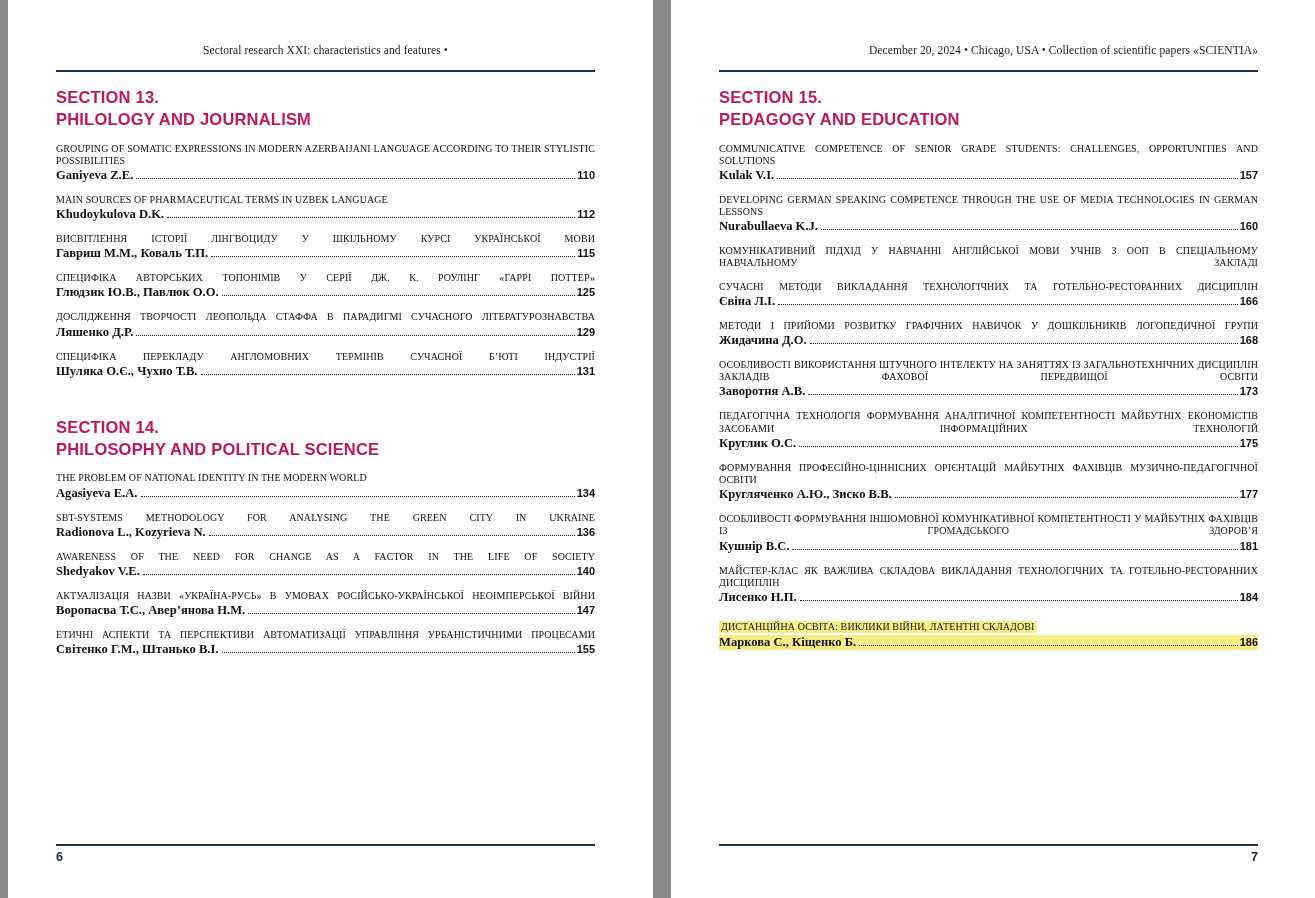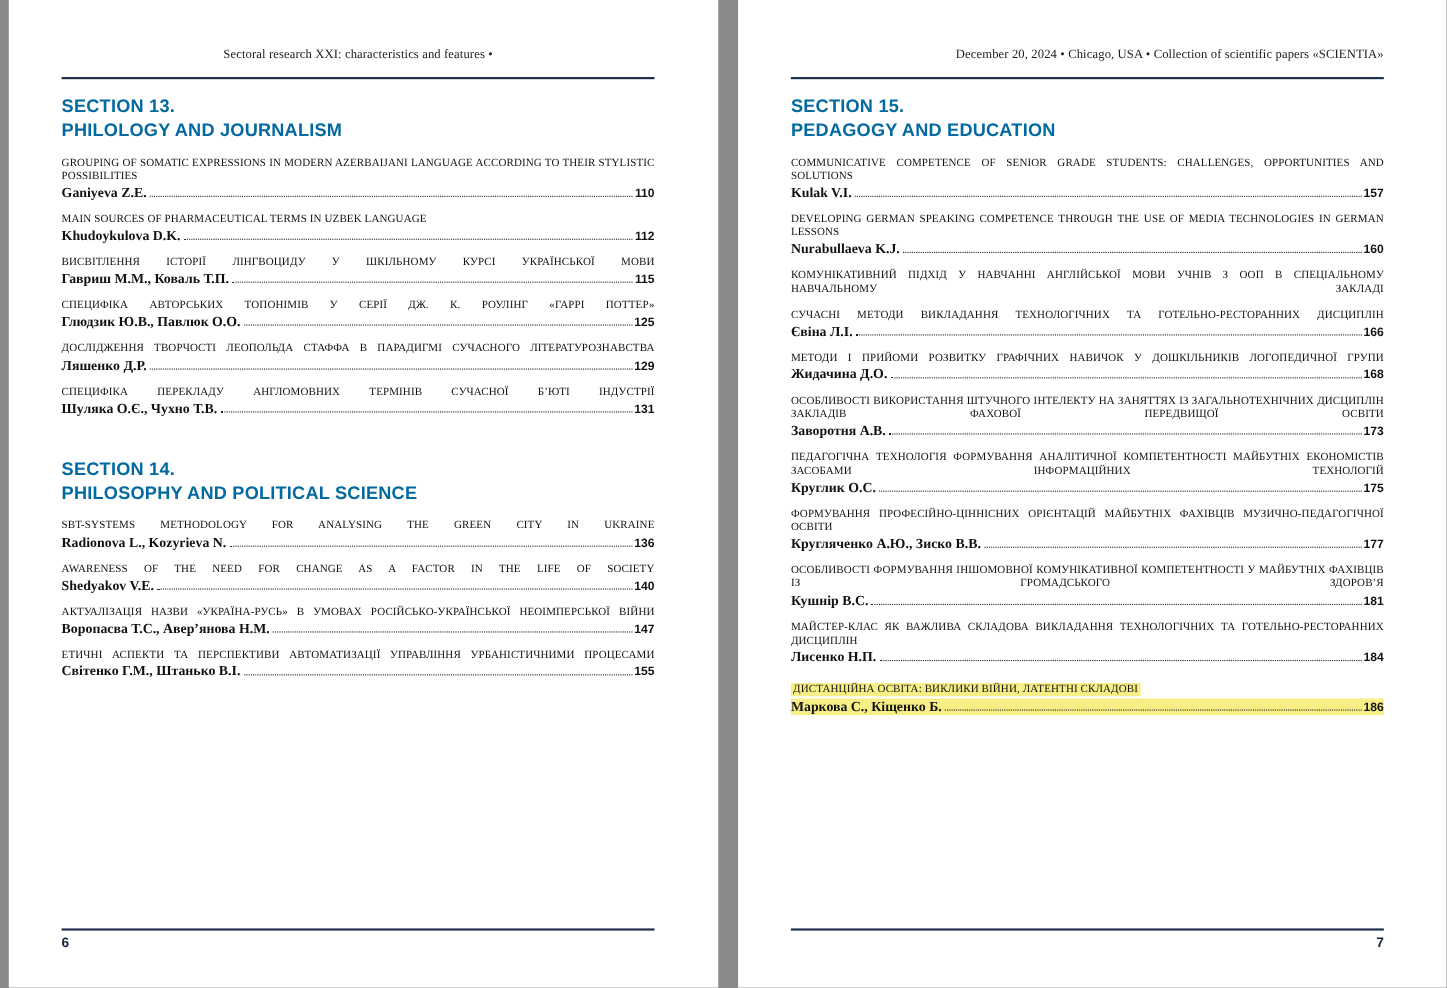--- a/index.html
+++ b/index.html
@@ -46,21 +46,21 @@
     letter-spacing: 0.1px;
     white-space: nowrap;
   }
   .left .running-head { text-align: center; }
   .right .running-head { text-align: right; }
 
   .section-title {
     font-family: "Liberation Sans", sans-serif;
     font-weight: bold;
     font-size: 16.5px;
-    color: #0369a1;
+    color: #be185d;
     line-height: 1.35;
     letter-spacing: 0.2px;
     margin: 10px 0 12px 0;
   }
   .section-title .line2 { display: block; }
 
   .entry {
     margin-bottom: 11px;
   }
   .entry-title {
@@ -179,20 +179,28 @@
           <div class="entry-title">СПЕЦИФІКА ПЕРЕКЛАДУ АНГЛОМОВНИХ ТЕРМІНІВ СУЧАСНОЇ Б’ЮТІ ІНДУСТРІЇ</div>
           <div class="authors-row">
             <span class="authors">Шуляка О.Є., Чухно Т.В.</span>
             <span class="dots"></span>
             <span class="pagenum">131</span>
           </div>
         </div>
         <div class="section-gap"></div>
         <div class="section-title"><span>SECTION 14.</span><span class="line2">PHILOSOPHY AND POLITICAL SCIENCE</span></div>
         <div class="entry">
+          <div class="entry-title nojust">THE PROBLEM OF NATIONAL IDENTITY IN THE MODERN WORLD</div>
+          <div class="authors-row">
+            <span class="authors">Agasiyeva E.A.</span>
+            <span class="dots"></span>
+            <span class="pagenum">134</span>
+          </div>
+        </div>
+        <div class="entry">
           <div class="entry-title">SBT-SYSTEMS METHODOLOGY FOR ANALYSING THE GREEN CITY IN UKRAINE</div>
           <div class="authors-row">
             <span class="authors">Radionova L., Kozyrieva N.</span>
             <span class="dots"></span>
             <span class="pagenum">136</span>
           </div>
         </div>
         <div class="entry">
           <div class="entry-title">AWARENESS OF THE NEED FOR CHANGE AS A FACTOR IN THE LIFE OF SOCIETY</div>
           <div class="authors-row">

